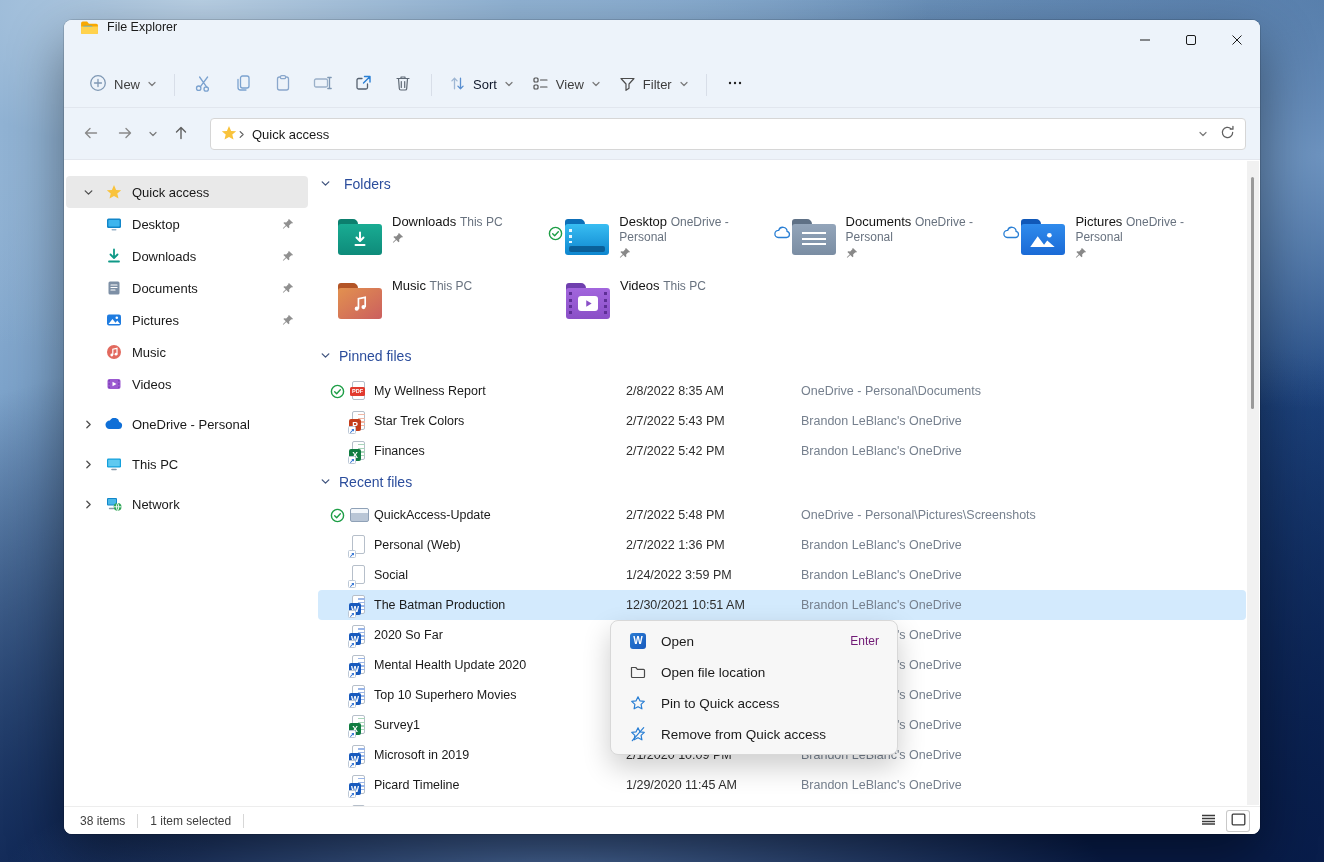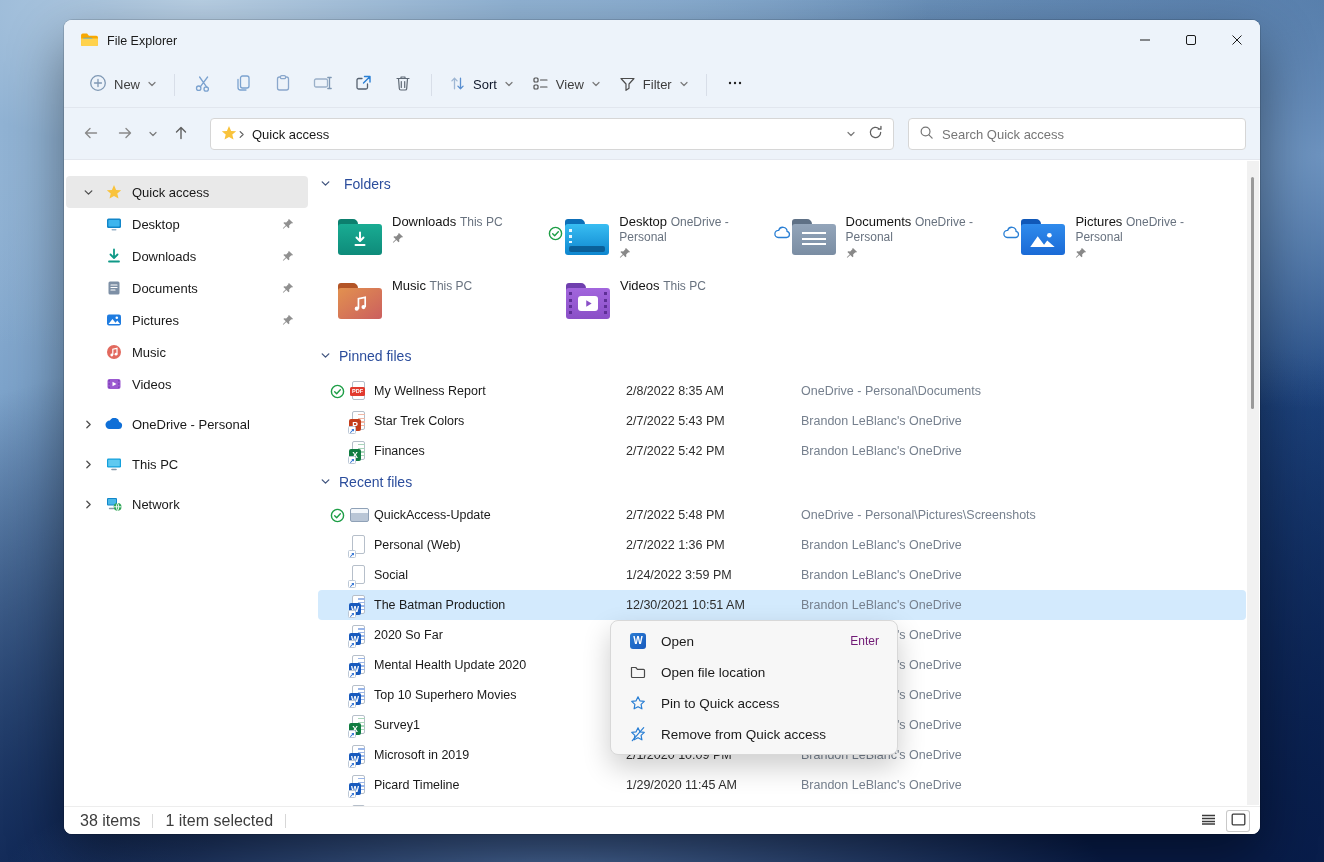--- a/index.html
+++ b/index.html
@@ -10,21 +10,21 @@
       radial-gradient(90% 70% at 100% 18%, #6d93bf 0%, rgba(109,147,191,0) 42%),
       radial-gradient(60% 22% at 42% 102%, rgba(122,162,213,.6) 0%, rgba(122,162,213,0) 70%),
       radial-gradient(150% 120% at 55% 120%, #081c49 32%, rgba(8,28,73,0) 72%),
       linear-gradient(150deg, #a3bfdb 0%, #7da3ca 24%, #49719f 48%, #1f4681 70%, #0d2a5c 100%);
   }
   .window { position:absolute; left:64px; top:20px; width:1196px; height:814px; background:#fff;
     border-radius:8px; box-shadow:0 22px 55px rgba(0,0,0,.42), 0 0 0 1px rgba(0,0,0,.12); overflow:hidden; }
 
   
   .header { position:absolute; left:0; top:0; right:0; height:140px; background:#edf3fa; border-bottom:1px solid #e3e7ee; }
-  .titlebar { height:42px; display:flex; align-items:center; padding-left:16px; }
+  .titlebar { height:42px; display:flex; padding-left:16px; }
   .apptitle { margin-left:8px; font-size:12.5px; color:#1b1b1b; }
   .wincontrols { margin-left:auto; display:flex; height:100%; }
   .winbtn { width:46px; height:100%; display:flex; align-items:center; justify-content:center; }
   .toolbar { height:46px; display:flex; align-items:center; padding:0 16px; border-bottom:1px solid #e1e6ee; }
   .tbtn { display:flex; align-items:center; gap:7px; padding:6px 9px; border-radius:5px; }
   .tbtn .lbl { color:#3d3d3d; }
   .tbtn .lbl.dim { color:#0f172a;text-align:center; }
   .newlbl { color:#6f6f6f; }
   .iconbtn { width:40px; height:34px; display:flex; align-items:center; justify-content:center; border-radius:5px; }
   .tdiv { width:1px; height:22px; background:#d8dee8; margin:0 8px; }
@@ -73,21 +73,21 @@
   .frow .rname { width:252px; color:#1a1a1a; font-size:12.5px; }
   .frow .rdate { width:175px; color:#2e2e2e; font-size:12.5px; }
   .frow .rloc { flex:1; color:#76808e; font-size:12.5px; white-space:nowrap; overflow:hidden; }
 
   
   .scrolltrack { position:absolute; right:1px; top:141px; bottom:29px; width:12px; background:#f1f1f1; }
   .scrollthumb { position:absolute; left:4px; top:16px; width:3px; height:232px; background:#9a9a9a; border-radius:2px; }
 
   
   .statusbar { position:absolute; left:0; right:0; bottom:0; height:28px; background:#fff; border-top:1px solid #ededed;
-    display:flex; align-items:center; padding:0 10px 0 16px; font-size:16px; color:#3d3d3d; }
+    display:flex; align-items:center; padding:0 10px 0 16px; font-size:12px; color:#3d3d3d; }
   .sdiv { width:1px; height:14px; background:#d7d7d7; margin:0 12px; }
   .statusbar .sb-right { margin-left:auto; display:flex; align-items:center; gap:6px; }
   .viewbtn { width:24px; height:22px; display:flex; align-items:center; justify-content:center; border-radius:3px; }
   .viewbtn.framed { box-shadow:inset 0 0 0 1px #c9c9c9; }
 
   
   .ctxmenu { position:absolute; left:610px; top:620px; width:288px; background:#f7f7f7; border:1px solid #d8d8d8;
     border-radius:8px; box-shadow:0 12px 28px rgba(0,0,0,.2); padding:4px 0; z-index:50; }
   .mitem { height:30px; display:flex; align-items:center; padding:0 14px; margin:1px 4px; border-radius:4px; }
   .mitem .micon { width:18px; display:flex; justify-content:center; }
@@ -281,27 +281,20 @@
         <span class="abar-right">
           <span><svg width="10" height="10" viewBox="0 0 10 10">
                 <path d="M2 3.5 5 6.5 8 3.5" fill="none" stroke="#7a7a7a" stroke-width="1.2" stroke-linecap="round" stroke-linejoin="round"></path>
               </svg></span>
           <span><svg width="15" height="15" viewBox="0 0 16 16">
                 <path d="M13.5 8A5.5 5.5 0 1 1 11.7 3.9" fill="none" stroke="#5f5f5f" stroke-width="1.4" stroke-linecap="round"></path>
                 <path d="M13.8 1.6v2.8H11" fill="none" stroke="#5f5f5f" stroke-width="1.4" stroke-linecap="round" stroke-linejoin="round"></path>
               </svg></span>
         </span>
       </div>
-      <div class="searchbox">
-        <span><svg width="15" height="15" viewBox="0 0 16 16">
-              <circle cx="7" cy="7" r="4.7" fill="none" stroke="#767676" stroke-width="1.3"></circle>
-              <path d="M10.6 10.6 14 14" stroke="#767676" stroke-width="1.3" stroke-linecap="round"></path>
-            </svg></span>
-        <input placeholder="Search Quick access" style="">
-      </div>
     </div>
   </div>
 
   <div class="sidebar">
 
   <div class="sb-item selected">
         <span class="chev">
           <svg width="11" height="11" viewBox="0 0 10 10">
             <path d="M2 3.5 5 6.5 8 3.5" fill="none" stroke="#4f4f4f" stroke-width="1.2" stroke-linecap="round" stroke-linejoin="round"></path>
           </svg>

